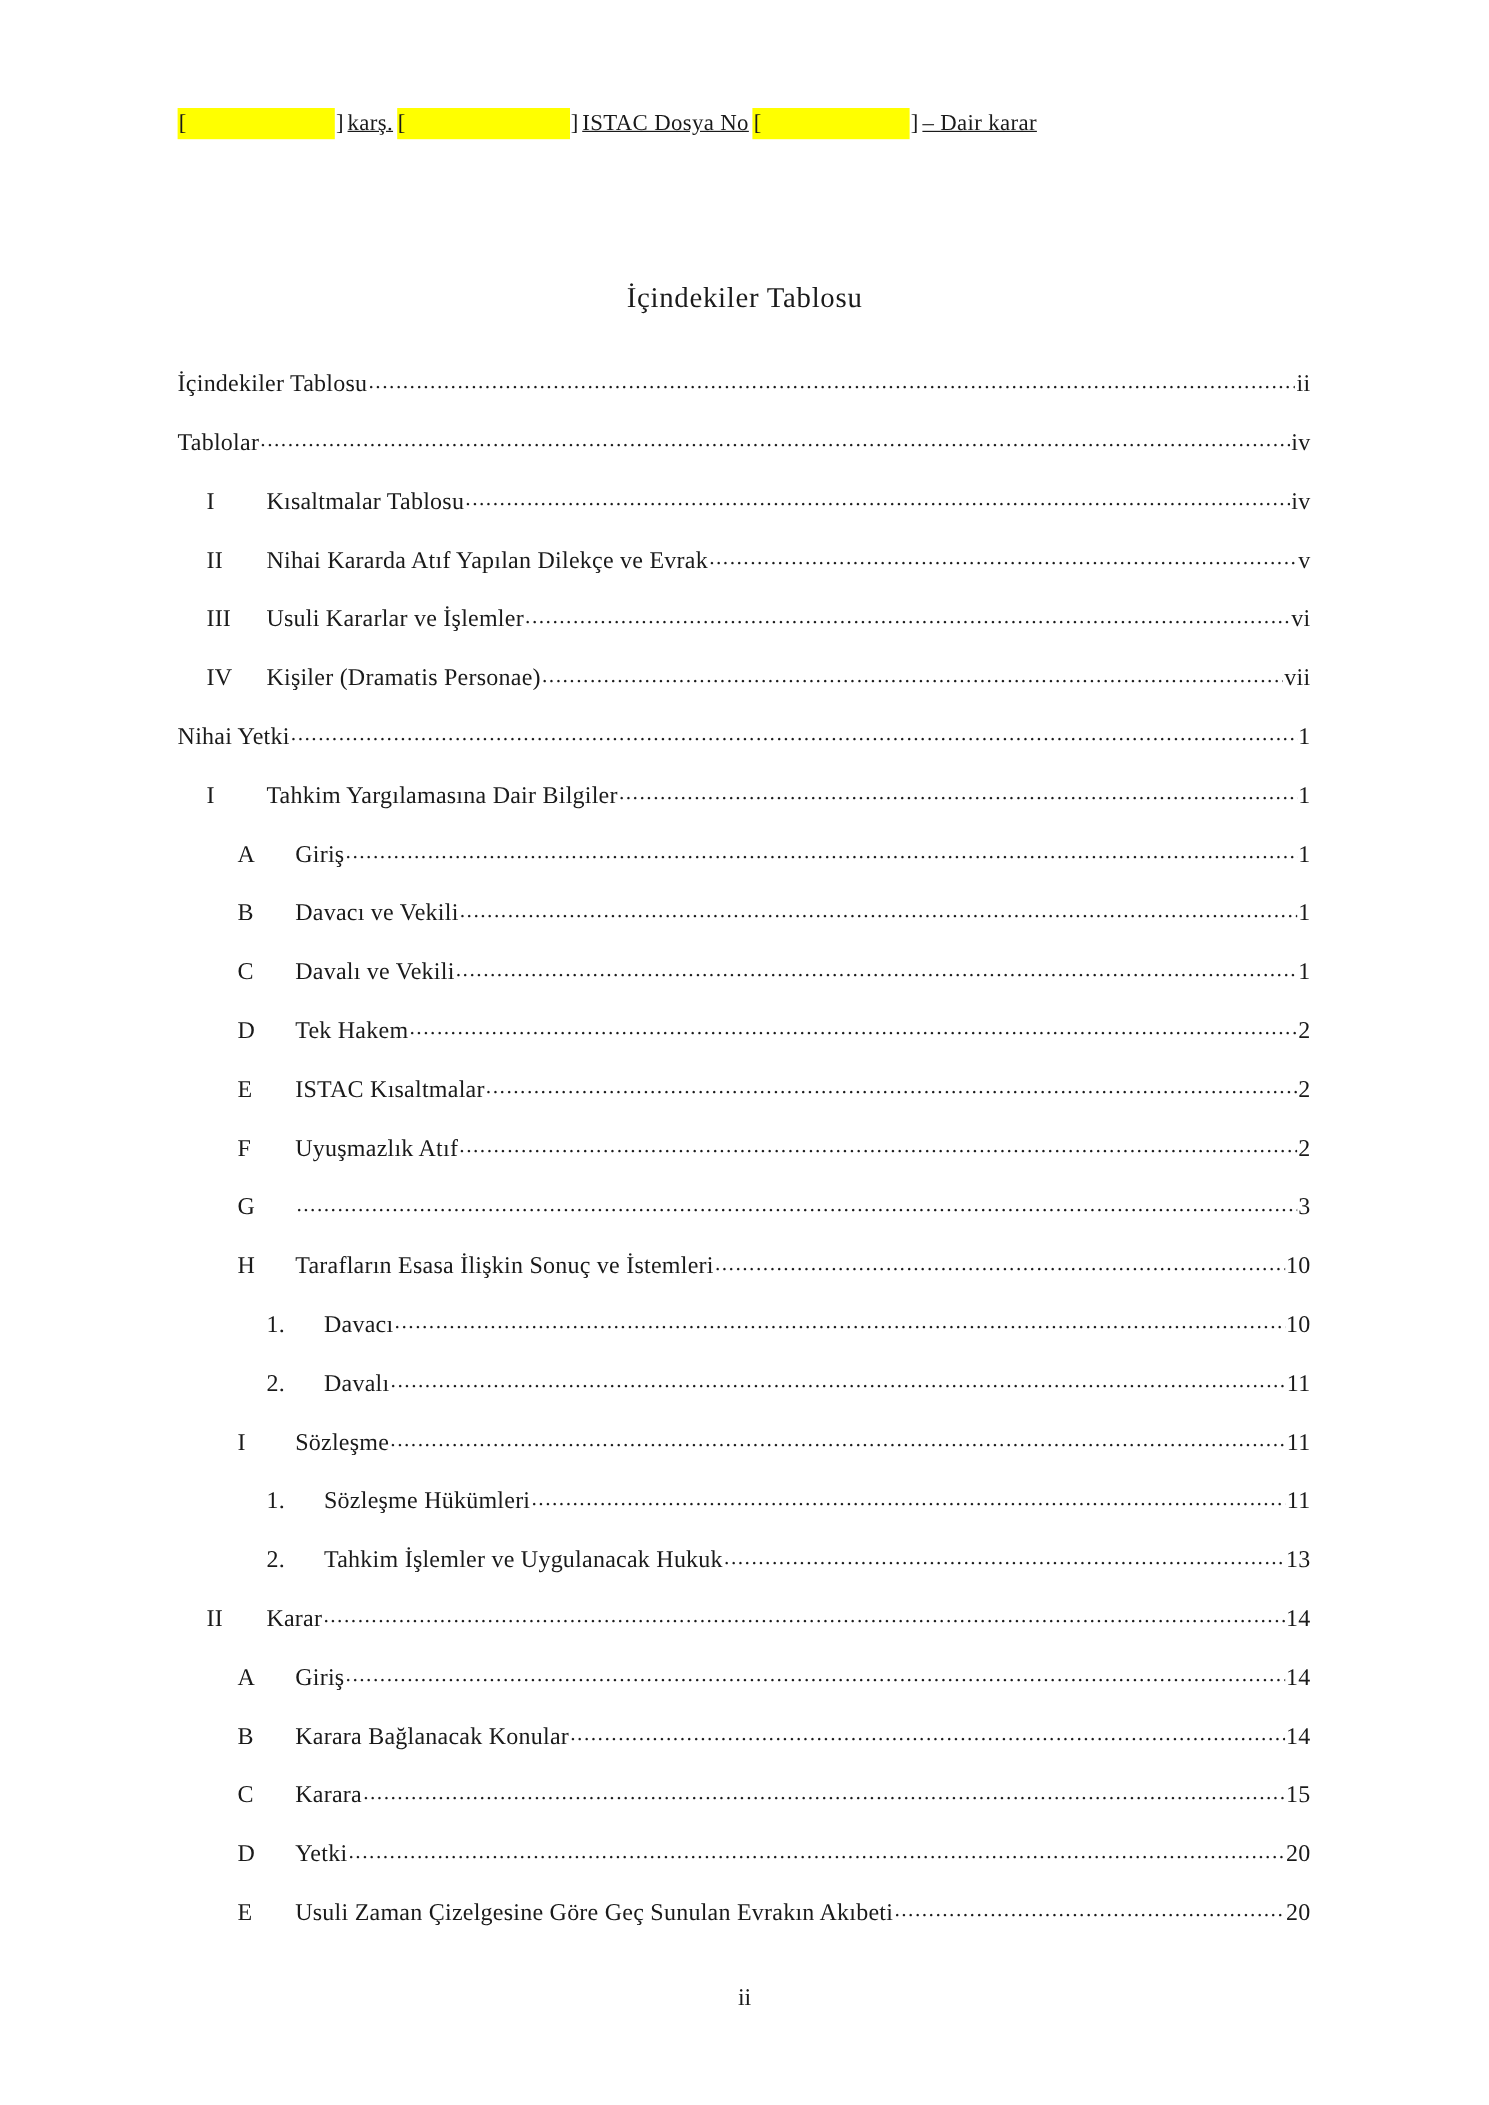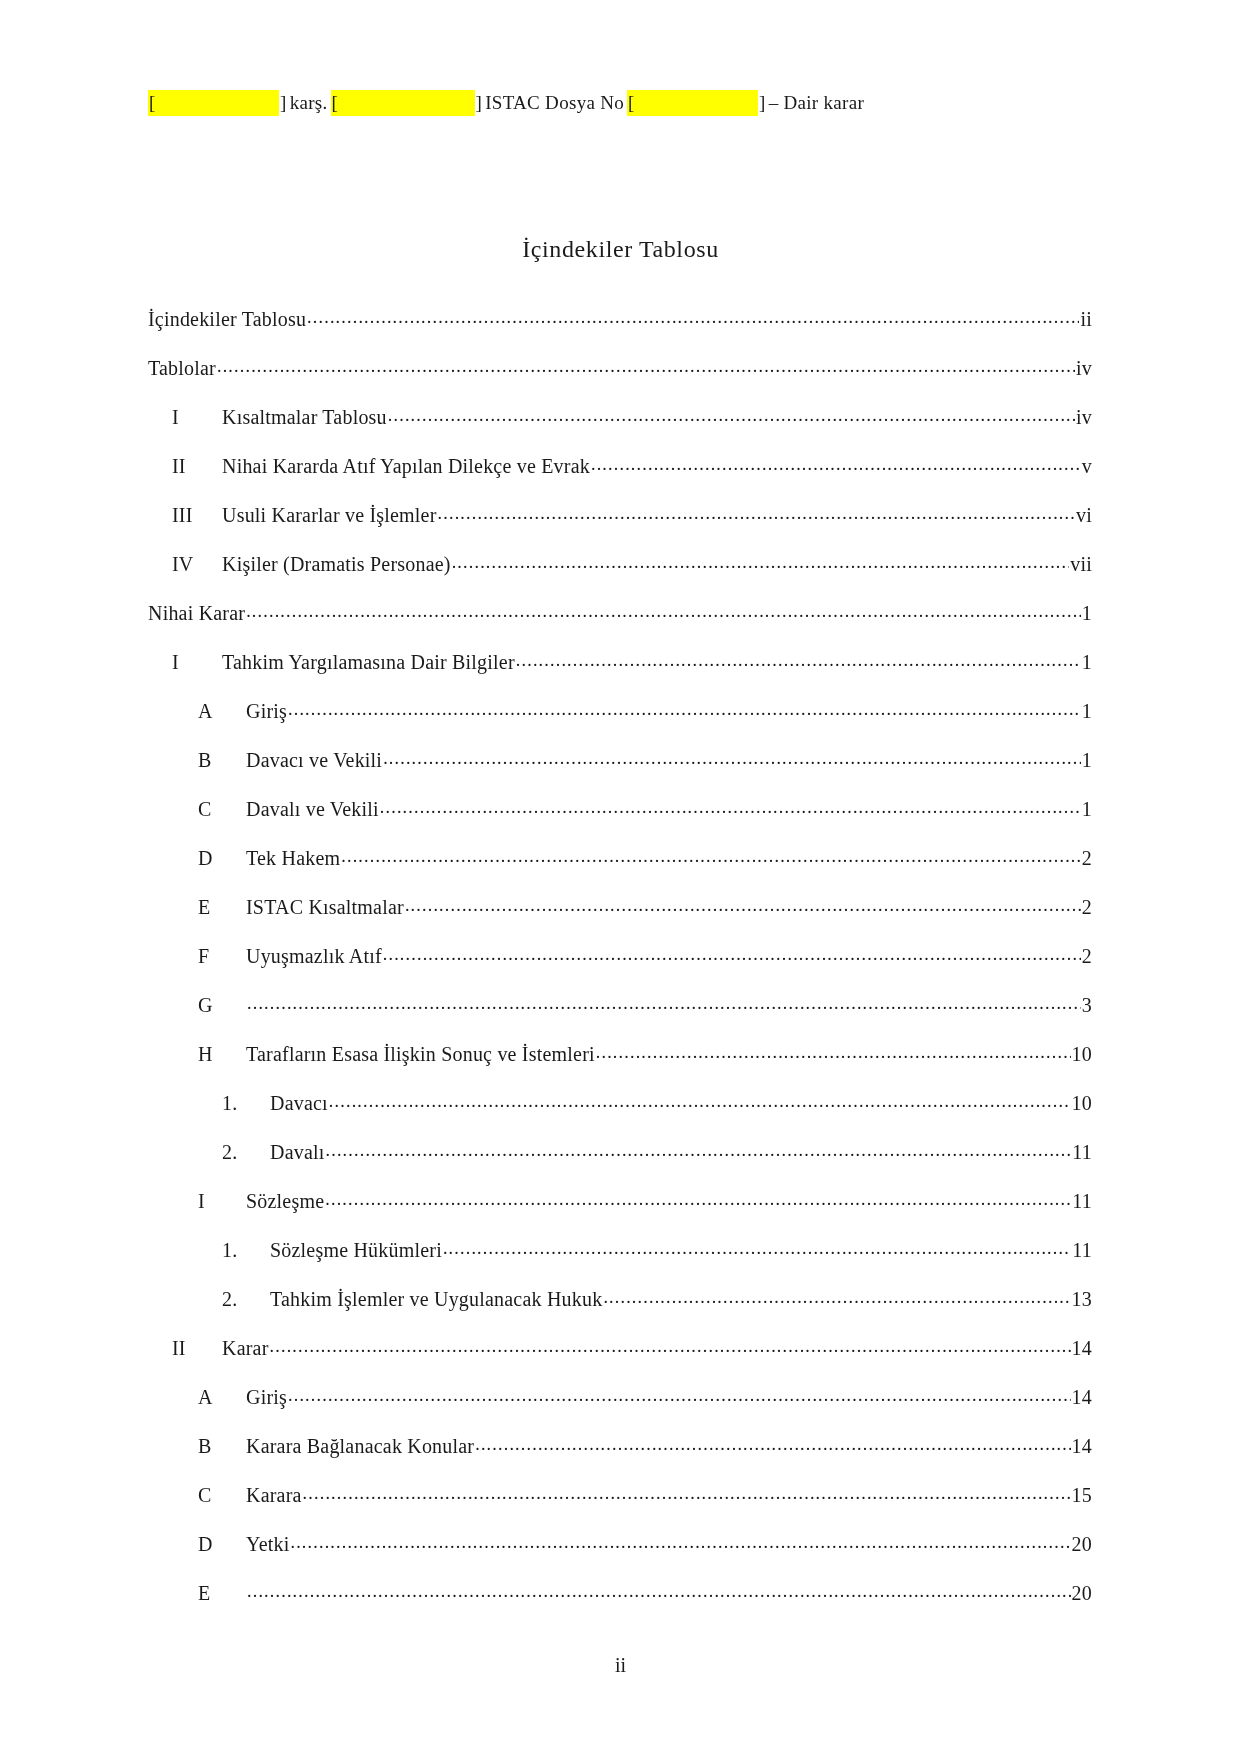--- a/index.html
+++ b/index.html
@@ -11,21 +11,21 @@
   .header {
     position: absolute; left: 148px; top: 90px;
     font-size: 19px; letter-spacing: 0.3px; white-space: nowrap;
     display: flex; align-items: center; height: 26px;
   }
   .hl {
     display: inline-block; background: #ffff00; height: 26px;
     position: relative;
   }
   .hl .br-l { position: absolute; left: 1px; top: 0; line-height: 26px; }
-  .header .txt { padding: 0 3px; }
+  .header .txt { padding: 0 3px; text-decoration: underline; }
   .header .br-r { padding-left: 1px; }
   .toc-title {
     position: absolute; left: 0; width: 1241px; top: 236px;
     text-align: center; font-size: 24px; letter-spacing: 0.6px;
   }
   .toc {
     position: absolute; left: 148px; top: 306px; width: 944px;
   }
   .entry {
     display: flex; align-items: baseline; height: 49px;
@@ -110,21 +110,21 @@
       <span class="page">vi</span>
     </div>
     <div class="entry lvl1">
       <span class="num">IV</span>
       <span class="label">Kişiler (Dramatis Personae)</span>
       <span class="leader"></span>
       <span class="page">vii</span>
     </div>
     <div class="entry lvl0">
       <span class="num"></span>
-      <span class="label">Nihai Karar</span>
+      <span class="label">Nihai Yetki</span>
       <span class="leader"></span>
       <span class="page">1</span>
     </div>
     <div class="entry lvl1">
       <span class="num">I</span>
       <span class="label">Tahkim Yargılamasına Dair Bilgiler</span>
       <span class="leader"></span>
       <span class="page">1</span>
     </div>
     <div class="entry lvl2">
@@ -229,18 +229,19 @@
       <span class="page">15</span>
     </div>
     <div class="entry lvl2">
       <span class="num">D</span>
       <span class="label">Yetki</span>
       <span class="leader"></span>
       <span class="page">20</span>
     </div>
     <div class="entry lvl2">
       <span class="num">E</span>
+      <span class="label">Usuli Zaman Çizelgesine Göre Geç Sunulan Evrakın Akıbeti</span>
       <span class="leader"></span>
       <span class="page">20</span>
     </div>
   </div>
 
 <div class="footer">ii</div>
 
 </body></html>

